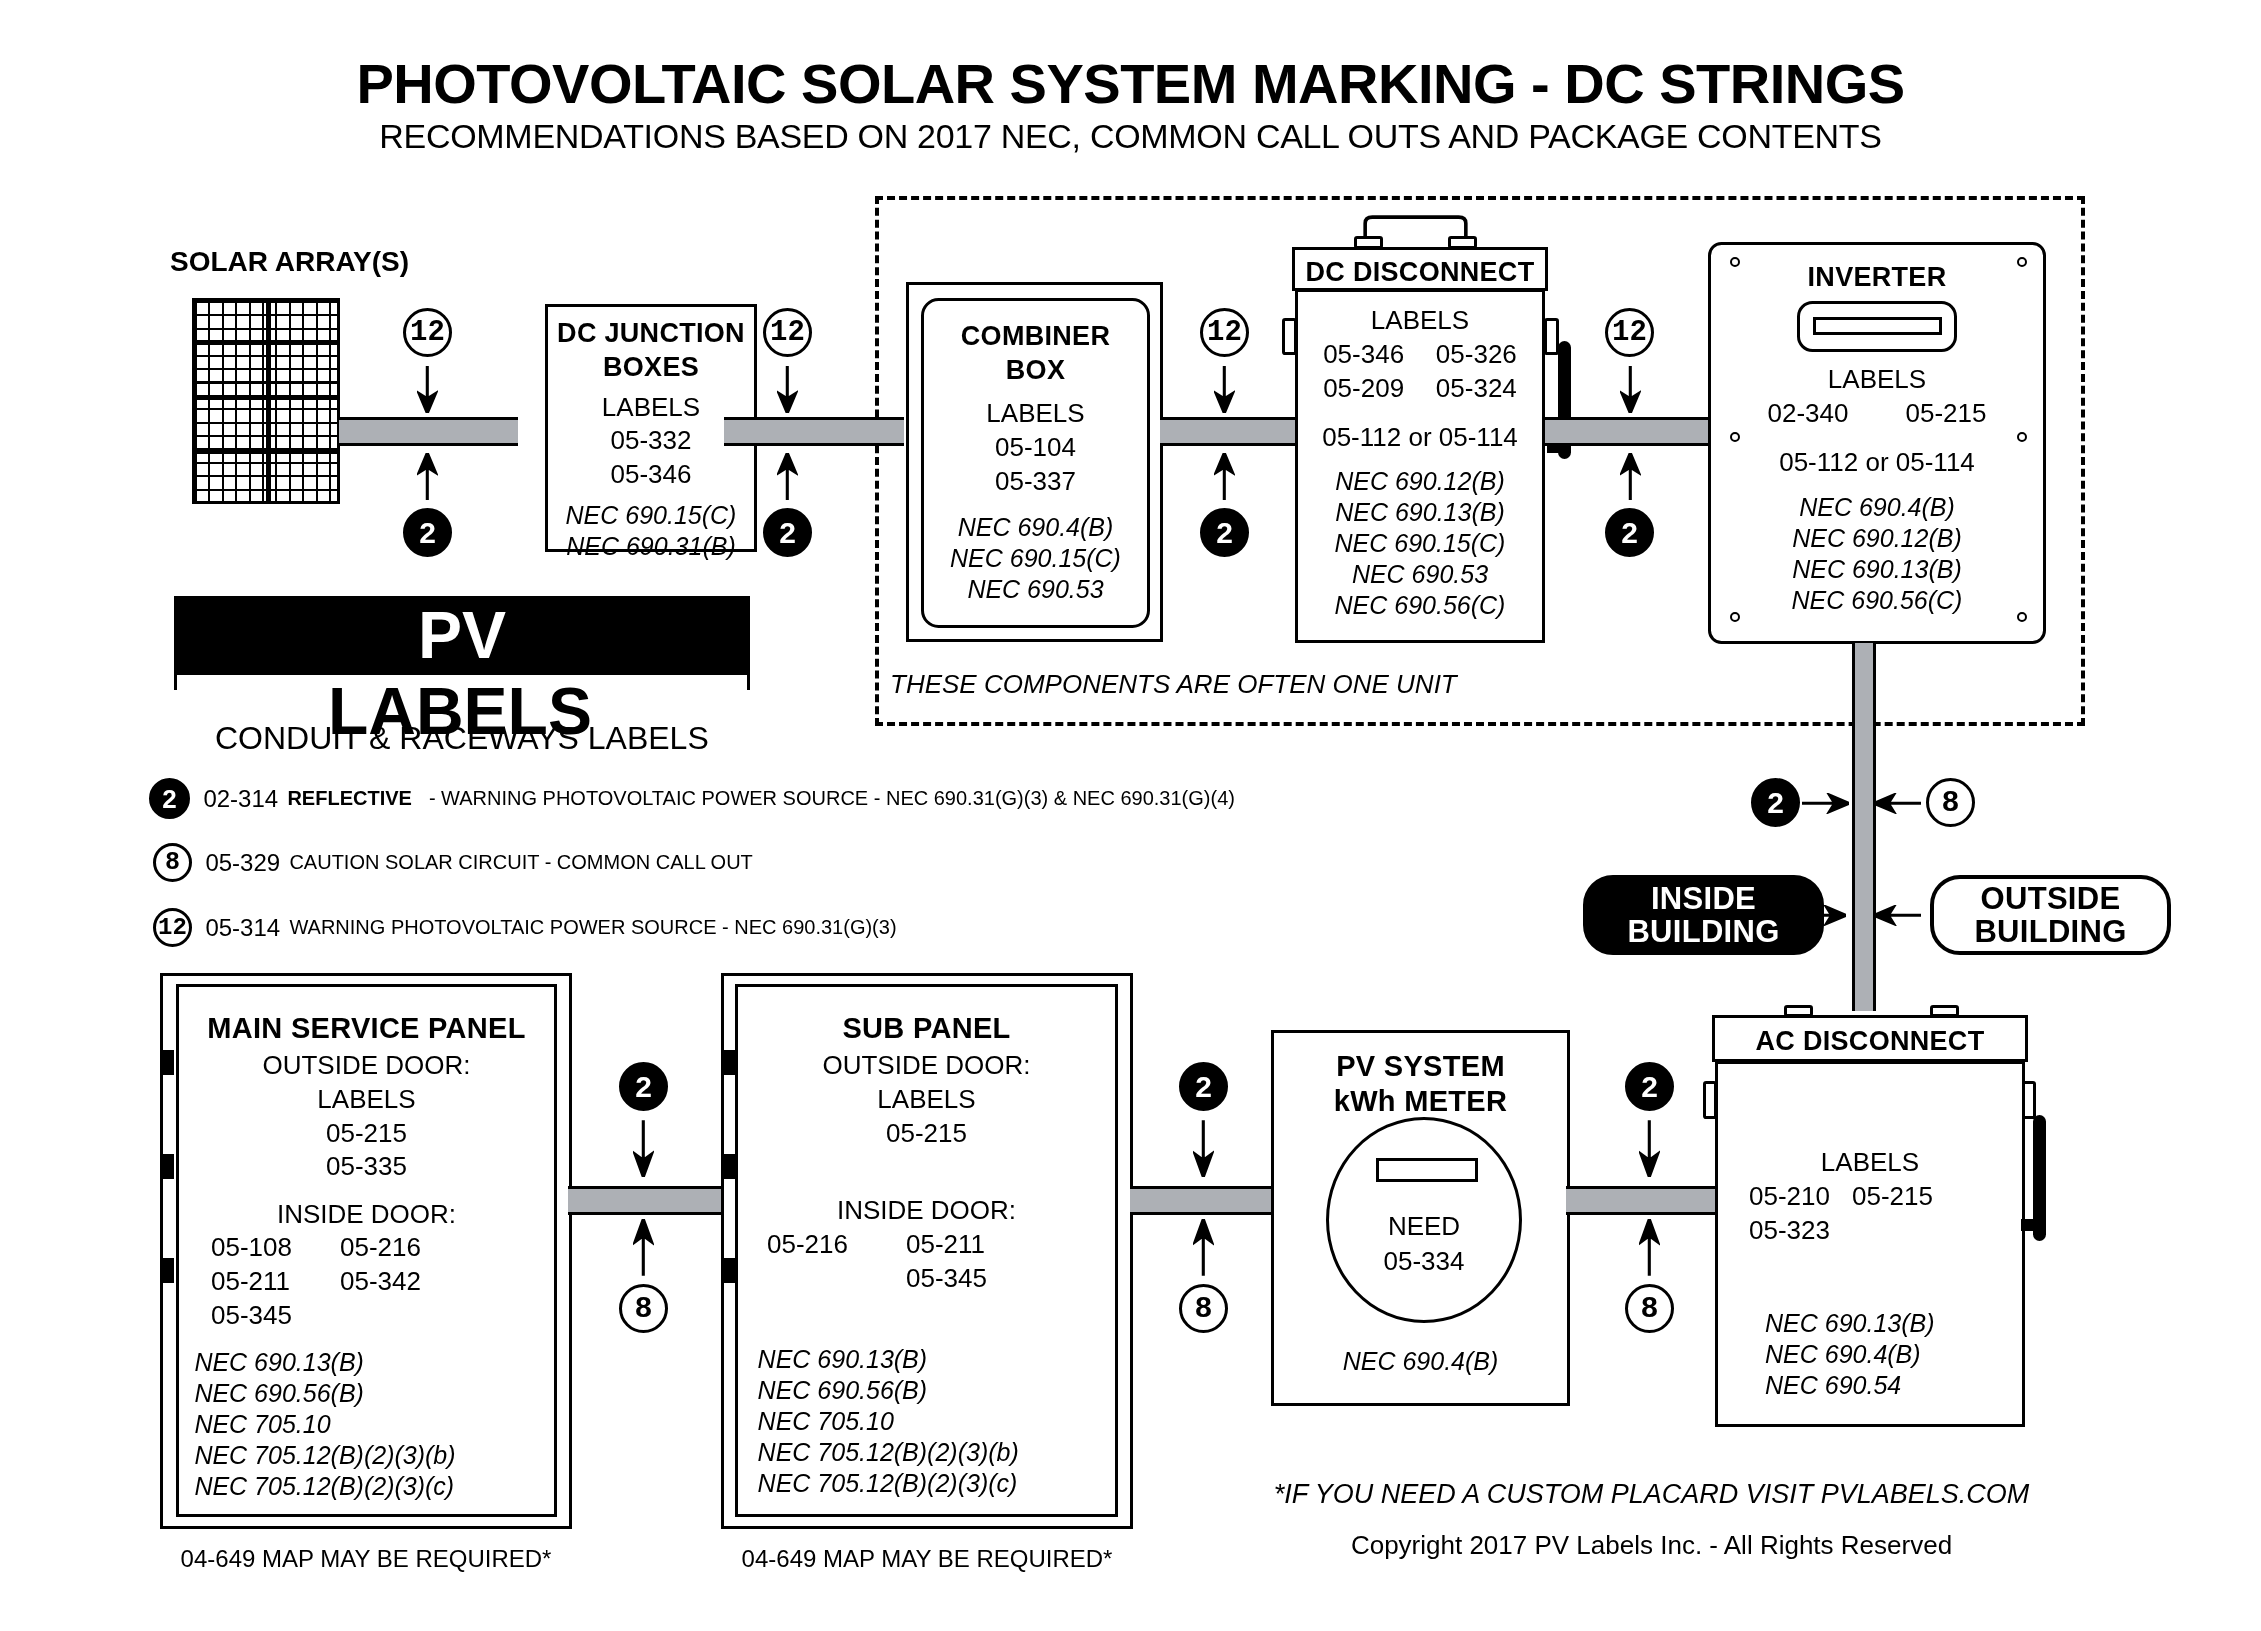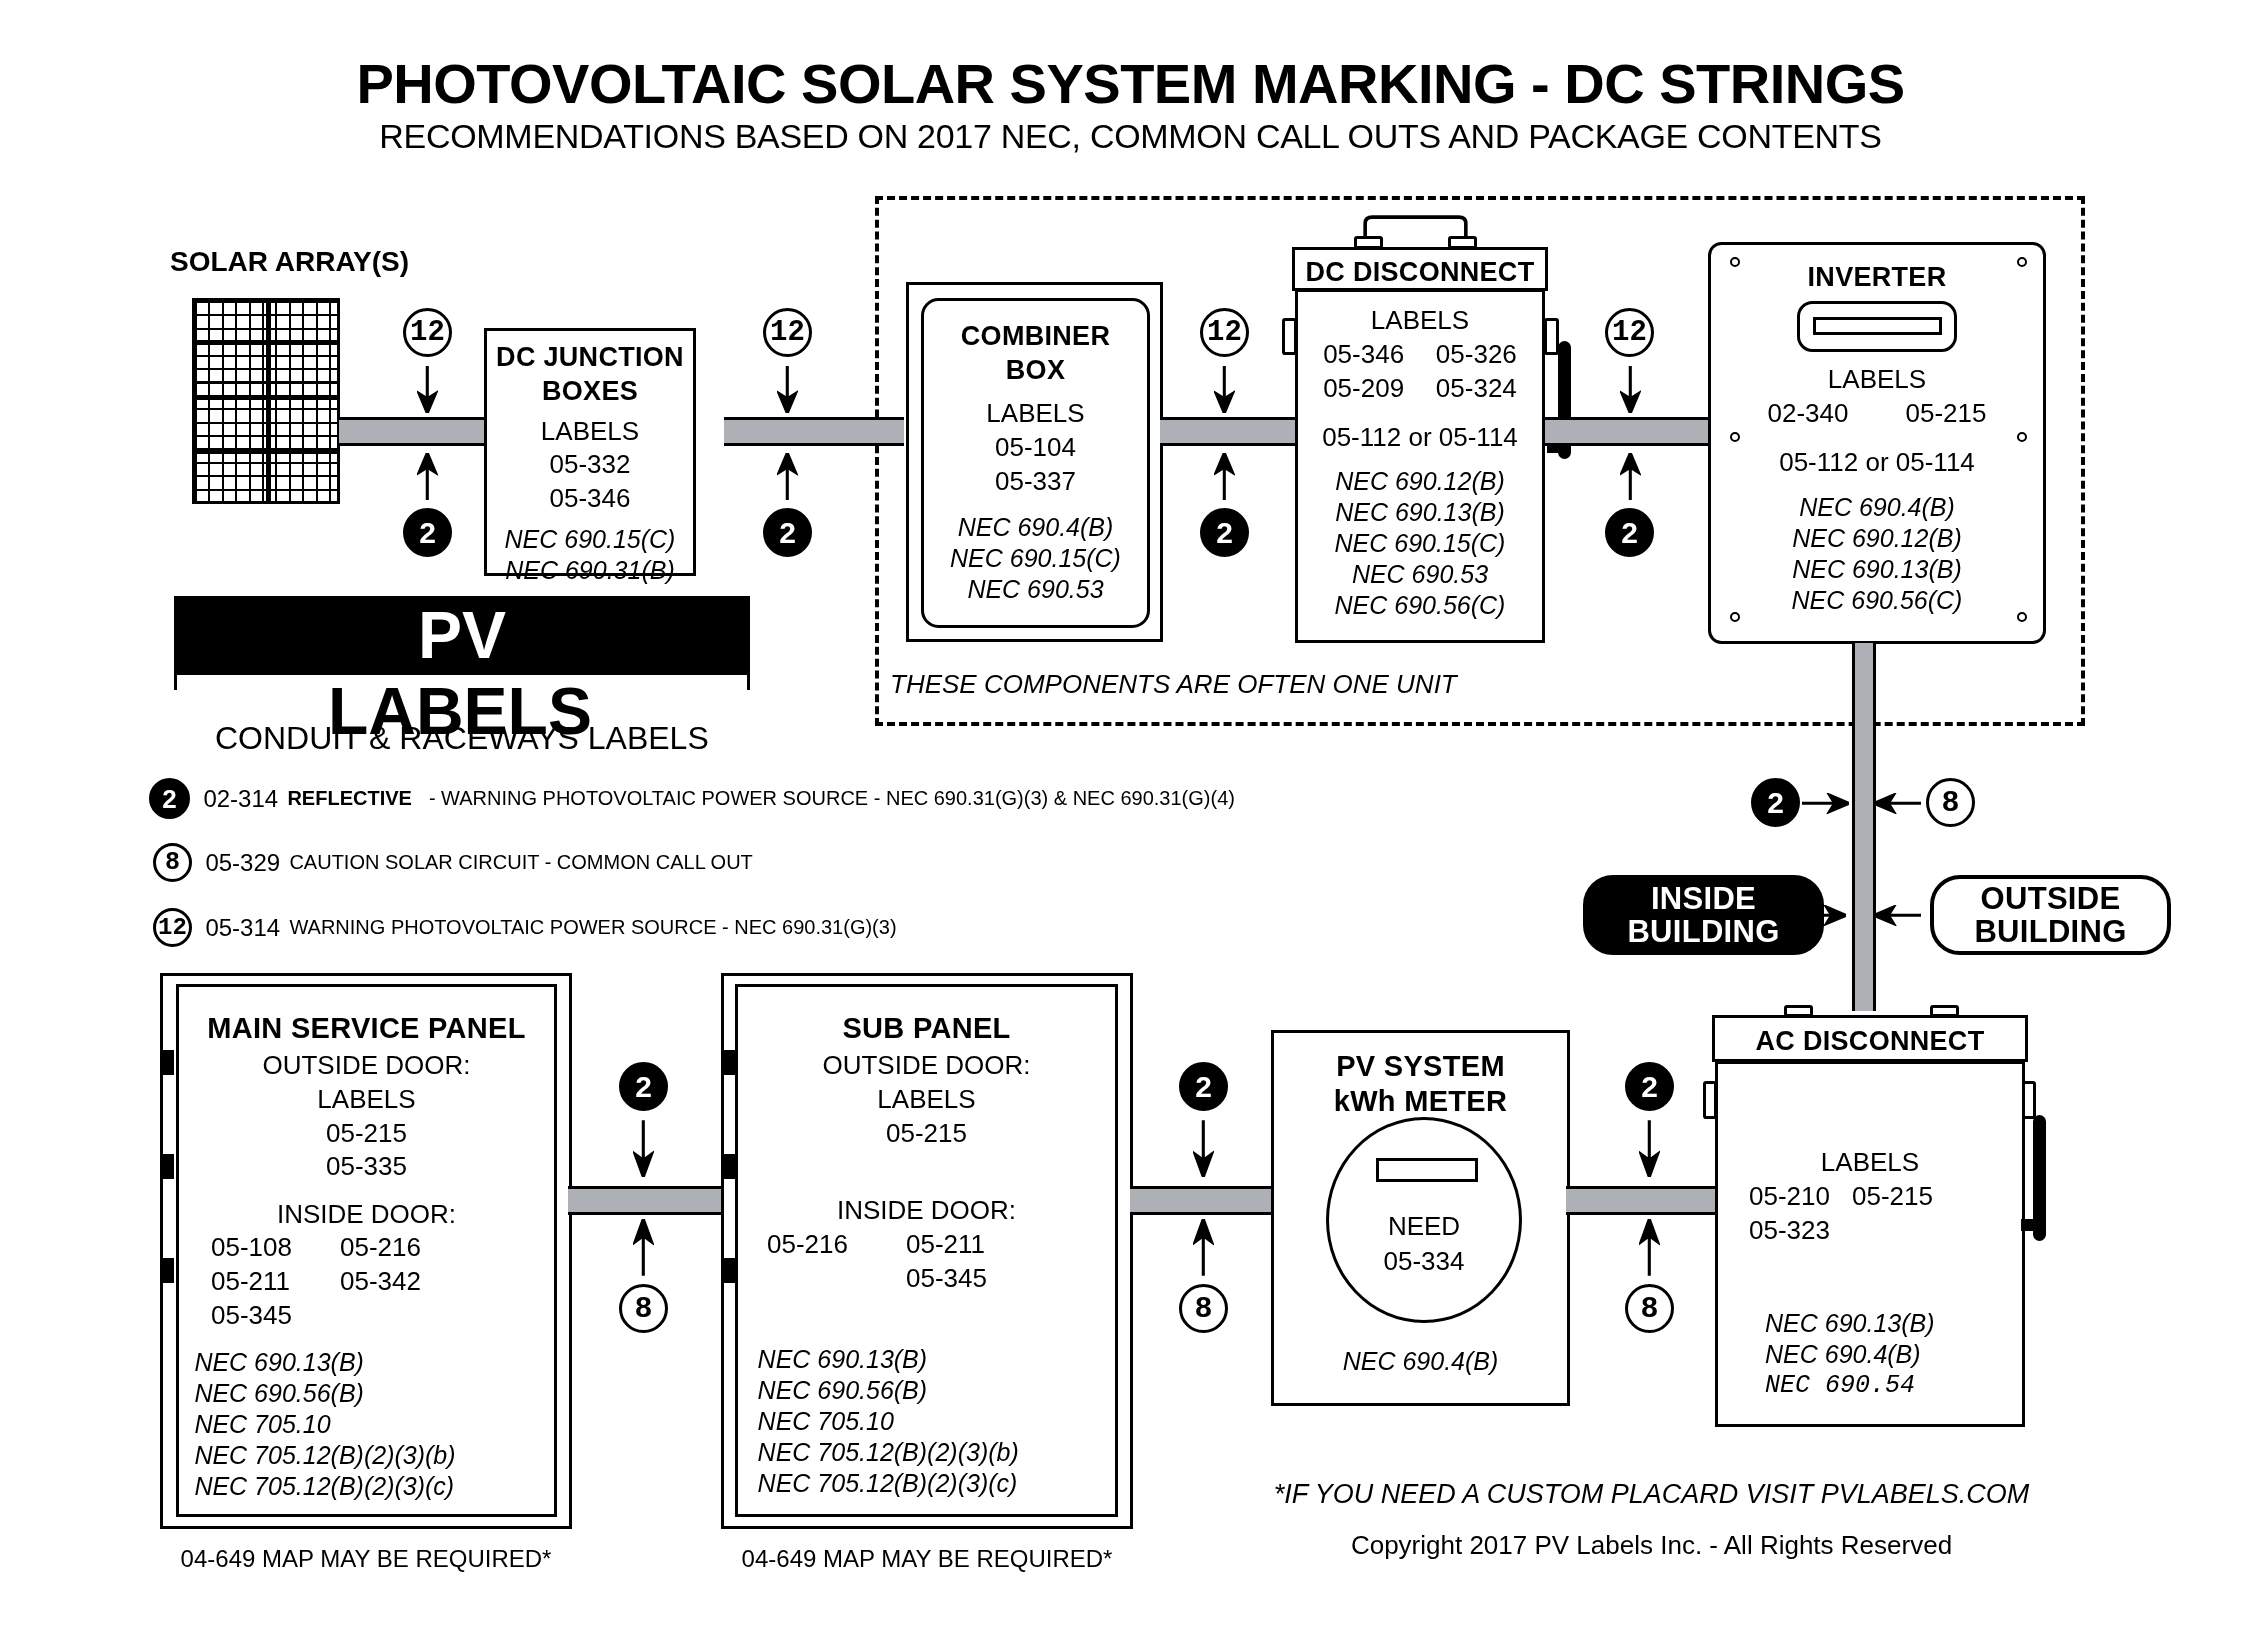--- a/index.html
+++ b/index.html
@@ -156,21 +156,21 @@
 
   <div class="abs badge light" style="left:403px;top:308px;width:49px;height:49px;font-size:29px;">12</div>
   <svg class="abs arrowsvg" style="left:417px;top:366px;" width="20.6" height="47" viewBox="0 0 40 92">
     <path d="M20 0 L20 62 M20 92 L4 54 L20 64 L36 54 Z" fill="#000" stroke="#000" stroke-width="6"></path>
   </svg>
   <svg class="abs arrowsvg" style="left:417px;top:453px;" width="20.6" height="47" viewBox="0 0 40 92">
     <path d="M20 92 L20 30 M20 0 L4 38 L20 28 L36 38 Z" fill="#000" stroke="#000" stroke-width="6"></path>
   </svg>
   <div class="abs badge dark" style="left:403px;top:508px;width:49px;height:49px;font-size:30px;">2</div>
 
-  <div class="abs box" style="left:484px;top:304px;width:212px;height:248px;margin-top:24px;">
+  <div class="abs box" style="left:545px;top:304px;width:212px;height:248px;">
     <div class="ctr boxtitle" style="margin-top:11.3px;">DC JUNCTION</div>
     <div class="ctr boxtitle" style="margin-top:3.1px;">BOXES</div>
     <div class="ctr boxline" style="margin-top:7.2px;">LABELS</div>
     <div class="ctr boxline">05-332</div>
     <div class="ctr boxline">05-346</div>
     <div class="ctr necline" style="margin-top:8.2px;">NEC 690.15(C)</div>
     <div class="ctr necline">NEC 690.31(B)</div>
   </div>
 
   <div class="abs conduit-h" style="left:724px;top:417px;width:180px;"></div>
@@ -441,21 +441,21 @@
     <div style="display:flex;padding-left:31px;">
       <span class="boxline" style="width:103px;">05-210</span>
       <span class="boxline">05-215</span>
     </div>
     <div style="display:flex;padding-left:31px;">
       <span class="boxline" style="width:103px;">05-323</span>
       <span class="boxline"></span>
     </div>
     <div class="necline" style="margin-top:61px;padding-left:47px;">NEC 690.13(B)</div>
     <div class="necline" style="padding-left:47px;">NEC 690.4(B)</div>
-    <div class="necline" style="padding-left:47px;font-family:Liberation Mono, monospace;">NEC 690.54</div>
+    <div class="necline" style="padding-left:47px;">NEC 690.54</div>
   </div>
   <div class="abs dc-lug" style="left:1703px;top:1081px;width:14.4px;height:38px;"></div>
   <div class="abs dc-lug" style="left:2022px;top:1081px;width:14.4px;height:38px;"></div>
   <div class="abs dc-handle" style="left:2033px;top:1115px;width:13.4px;height:126px;"></div>
   <div class="abs" style="left:2021px;top:1219px;width:24px;height:12.4px;background:#000;"></div>
 
   <div class="abs ctr ital" style="left:1219px;top:1479px;width:865px;font-size:27px;">*IF YOU NEED A CUSTOM PLACARD VISIT PVLABELS.COM</div>
   <div class="abs ctr" style="left:1219px;top:1530px;width:865px;font-size:26px;">Copyright 2017 PV Labels Inc. - All Rights Reserved</div>
 
 </div>

